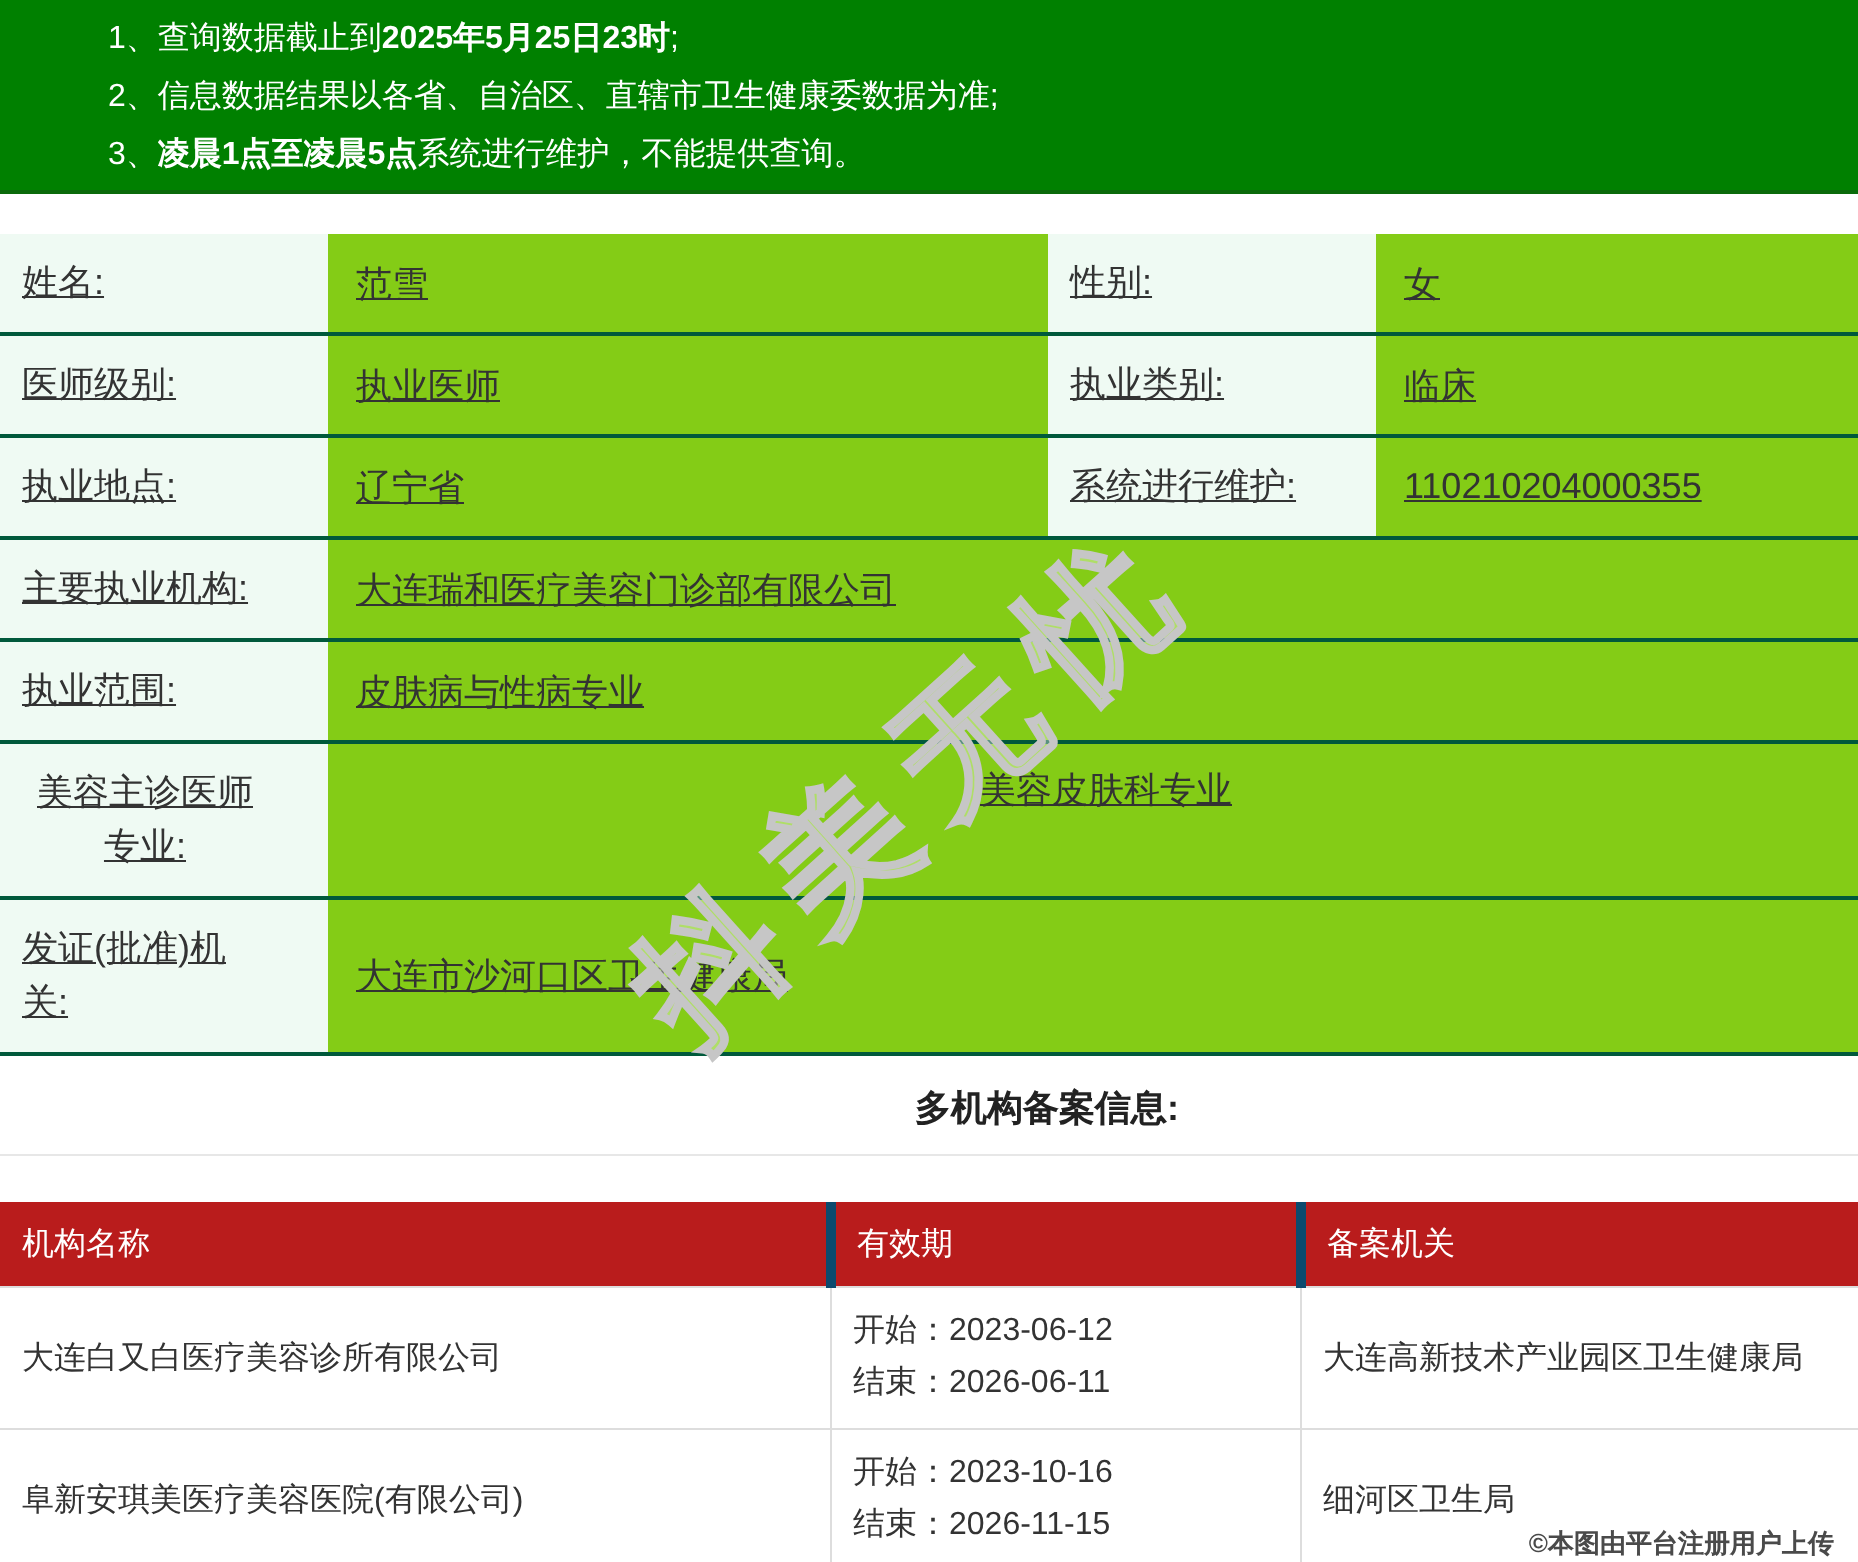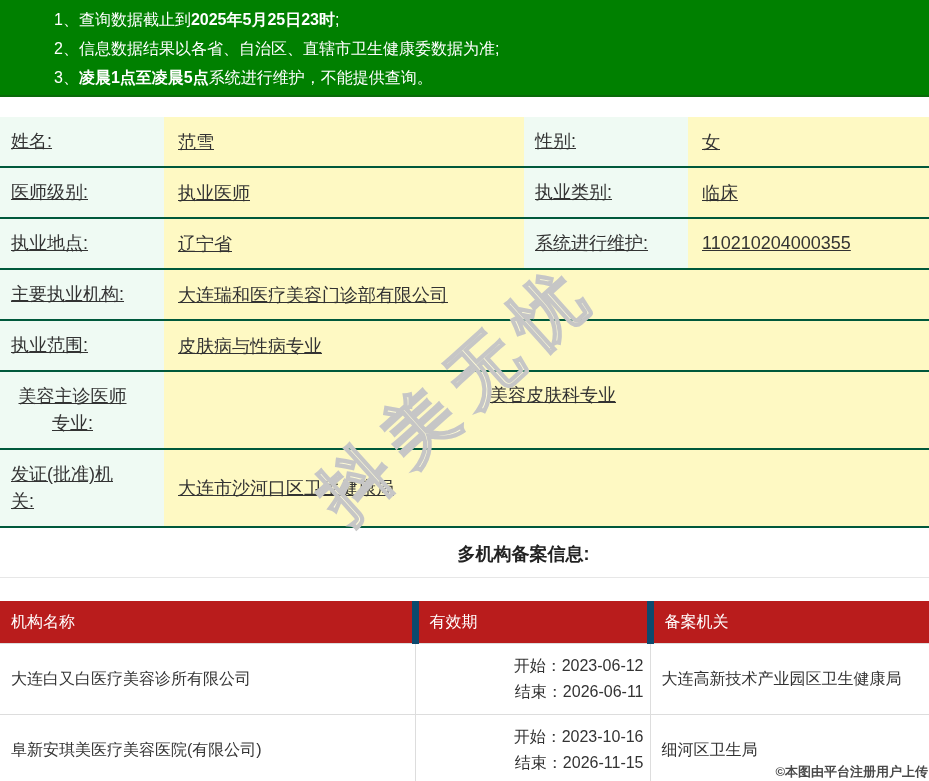--- a/index.html
+++ b/index.html
@@ -16,56 +16,56 @@
   .banner .bline{line-height:29px;white-space:nowrap;}
   .banner b{font-weight:bold;}
   
   table.info{
     width:929px;margin-top:20px;border-collapse:collapse;
     font-size:18px;color:#333;table-layout:fixed;text-decoration:underline;
   }
   table.info tr{border-bottom:2px solid #00593b;}
   table.info td{vertical-align:middle;padding-top:11px;padding-bottom:11px;}
   table.info td.lbl{background:#effaf3;padding-left:11px;padding-right:30px;line-height:27px;}
-  table.info td.val{background:#fef9c3;padding-left:14px;}
+  table.info td.val{background:#84cc16;padding-left:14px;}
   table.info tr.vtop td{vertical-align:top;text-align:center;}
   
   .section-title{
     margin-top:15px;text-align:center;padding-left:118px;
     font-size:18px;font-weight:bold;color:#222;line-height:22px;
   }
   .thin-line{border:none;border-top:1px solid #e7e7e7;margin:12px 0 0 0;}
   
   table.filing{
     width:929px;margin-top:23px;border-collapse:collapse;
     font-size:16px;color:#333;table-layout:fixed;
   }
   table.filing th{
     background:#b91c1c;color:#fff;font-weight:normal;text-align:left;
     height:42px;padding:0 0 0 11px;font-size:16px;
   }
-  table.filing th + th{border-left:7px solid #0c4a6e;font-family:Liberation Mono, monospace;}
+  table.filing th + th{border-left:5px solid #0c4a6e;font-family:Liberation Mono, monospace;}
   table.filing td{
     border-bottom:1px solid #ddd;background:#fff;
     padding:9px 6px 9px 11px;height:45px;vertical-align:middle;
   }
   table.filing td + td{border-left:1px solid #ddd;}
   table.filing thead tr{border-bottom:1px solid #ddd;}
-  .date-line{line-height:26px;text-align:right;}
+  .date-line{line-height:26px;}
   
   .diag-watermark{
     position:absolute;left:210px;top:345px;width:500px;height:100px;
     text-align:center;font-size:70px;font-weight:bold;letter-spacing:16px;
     color:rgba(255,255,255,0.35);
     -webkit-text-stroke:2px #c6c6c6;
     transform:rotate(-42deg);transform-origin:center center;
     pointer-events:none;z-index:5;white-space:nowrap;
   }
   .credit-watermark{
-    position:absolute;right:1px;bottom:0;z-index:6;
+    position:absolute;right:12px;bottom:0;z-index:6;
     font-size:13px;font-weight:bold;color:#4a4a4a;white-space:nowrap;
     text-shadow:-1px -1px 0 #fff,1px -1px 0 #fff,-1px 1px 0 #fff,1px 1px 0 #fff;
   }
 </style>
 </head>
 <body>
 
 <div class="banner">
   <div class="bline"><span>1、</span><span>查询数据截止到</span><b>2025年5月25日23时</b><span>;</span></div>
   <div class="bline"><span>2、</span><span>信息数据结果以各省、自治区、直辖市卫生健康委数据为准;</span><b></b><span></span></div>

